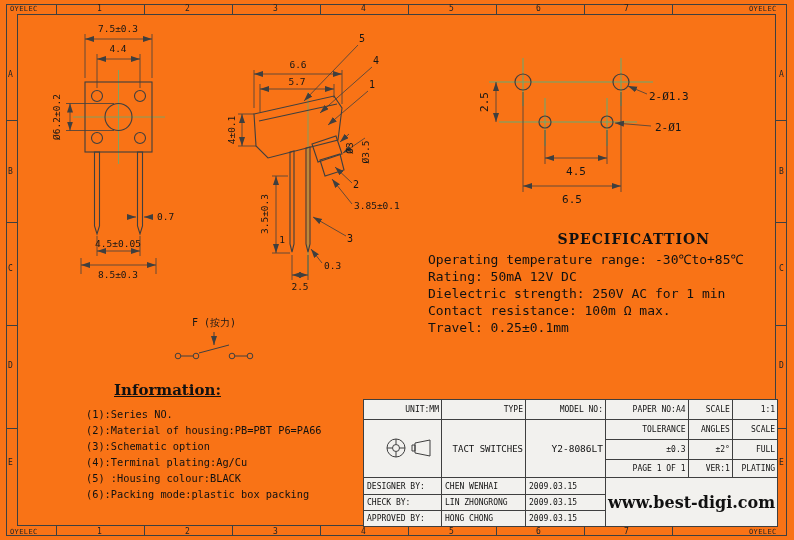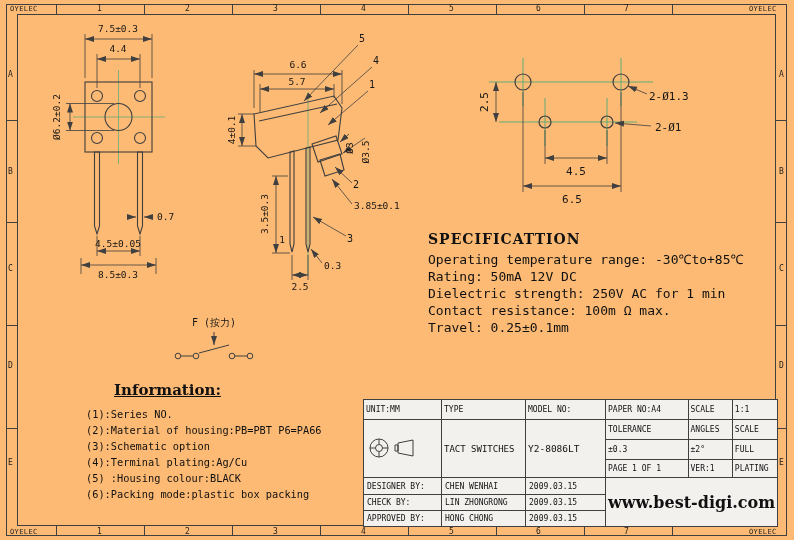--- a/index.html
+++ b/index.html
@@ -1,31 +1,31 @@
 <!DOCTYPE html>
 <html><head>
 <meta charset="utf-8">
 <style>
   *{box-sizing:border-box;margin:0;padding:0}
   html,body{width:794px;height:540px;background:#e8e7e4}
-  .sheet{position:relative;width:794px;height:540px;background:#fdba74;font-family:"DejaVu Sans Mono",monospace;color:#1b1b1b;overflow:hidden}
+  .sheet{position:relative;width:794px;height:540px;background:#f97316;font-family:"DejaVu Sans Mono",monospace;color:#1b1b1b;overflow:hidden}
   .abs{position:absolute}
   .b{border:1.3px solid #3f3f3f}
   .zn{position:absolute;font-size:8px;line-height:9px;color:#222}
   .cl{position:absolute;font-size:7px;line-height:8px;color:#222;letter-spacing:.4px}
   .tick{position:absolute;background:#3f3f3f}
   svg text{font:9.5px "DejaVu Sans Mono",monospace;fill:#161616;stroke:none}
   svg text.t11{font-size:11px}
   svg text.t10{font-size:10px}
-  .spec-title{font:600 14px "DejaVu Serif",serif;text-align:left;letter-spacing:1px;margin-bottom:4px;color:#111}
+  .spec-title{font:600 14px "DejaVu Serif",serif;text-align:right;letter-spacing:1px;margin-bottom:4px;color:#111}
   .spec-line{font-size:13px;line-height:17px;white-space:nowrap;color:#111}
   .info-title{font:bold 15px "DejaVu Serif",serif;text-decoration:underline;margin-left:28px;margin-bottom:7px;color:#111}
   .info-line{font-size:10.3px;line-height:16px;white-space:nowrap;color:#111}
   .tblock{position:absolute;left:363px;top:399px;border-collapse:collapse;table-layout:fixed;background:#f2f1ee}
-  .tblock td{border:1px solid #3f3f3f;font-size:8px;text-align:left;padding:0 2px;overflow:hidden;white-space:nowrap;color:#111}
+  .tblock td{border:1px solid #3f3f3f;font-size:8px;text-align:right;padding:0 2px;overflow:hidden;white-space:nowrap;color:#111}
   .tblock td.lft{text-align:left;padding-left:3px}
   .tblock td.site{font:bold 16px "DejaVu Serif",serif;}
 </style>
 </head>
 <body>
 
 <div class="sheet">
 
   <div class="abs b" style="left:6px;top:4px;width:781px;height:532px"></div>
   <div class="abs b" style="left:17px;top:14px;width:759px;height:512px"></div>

